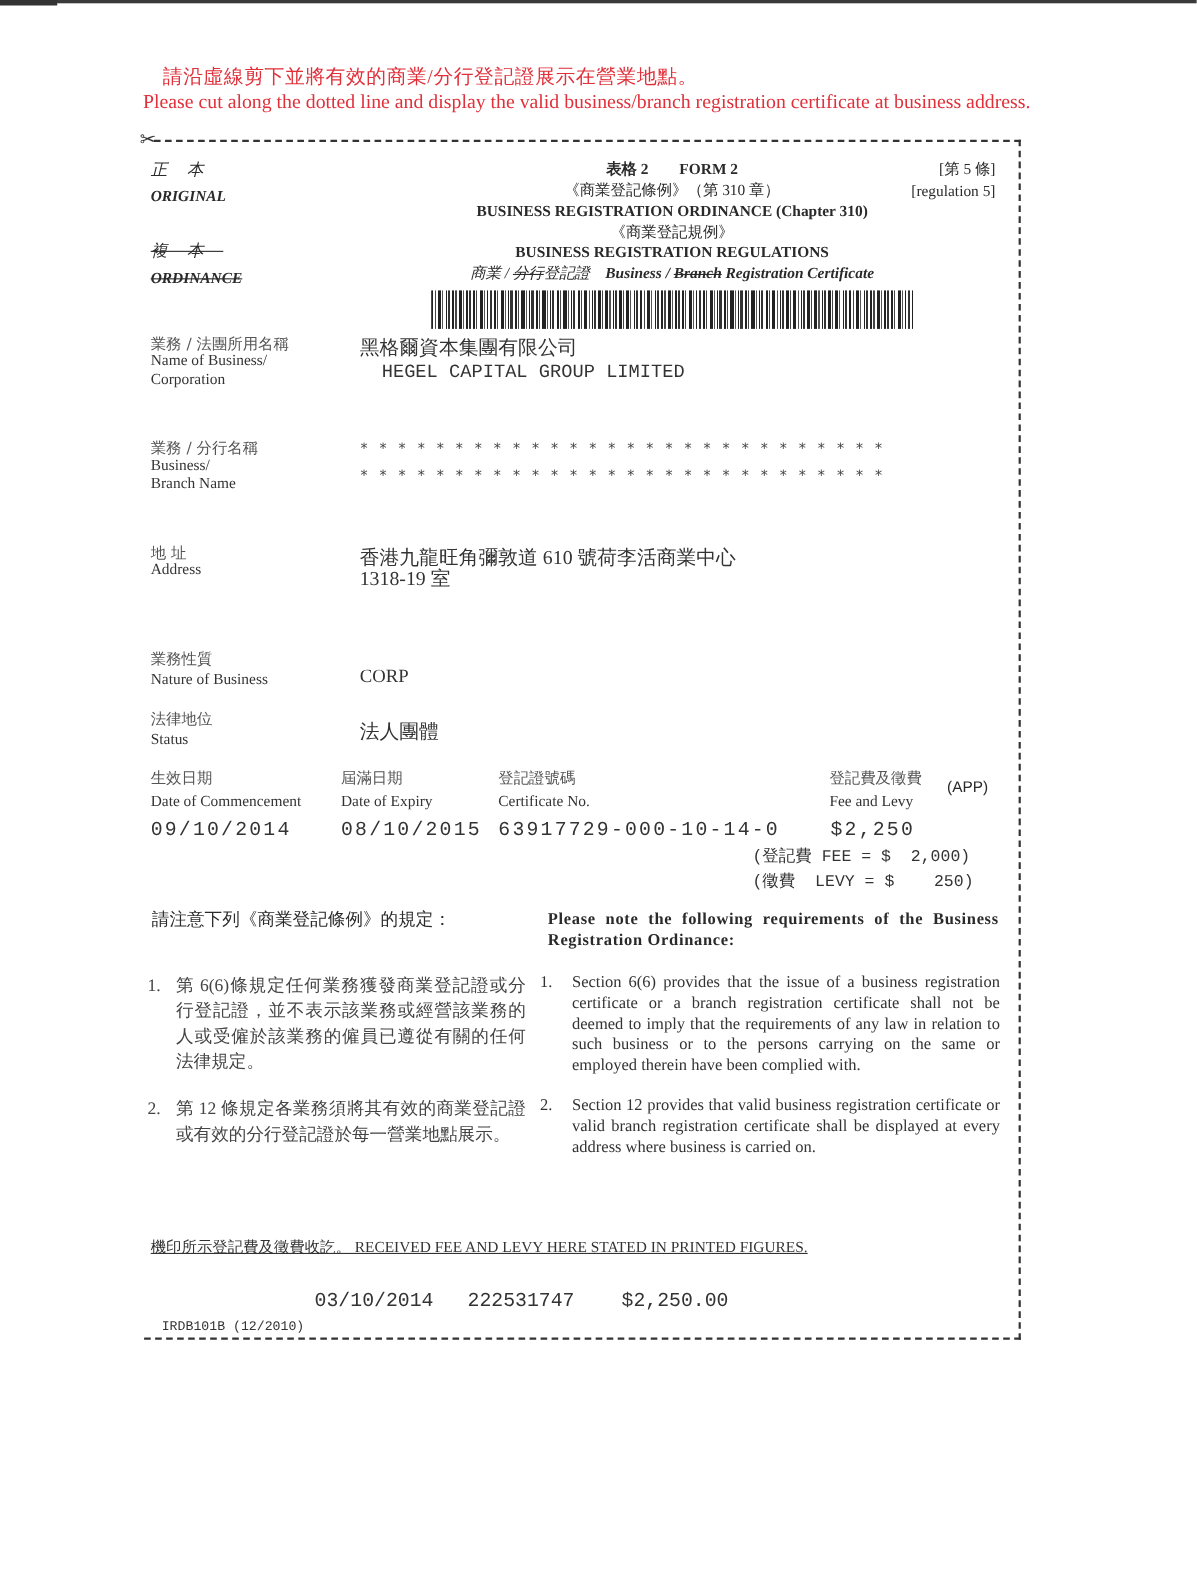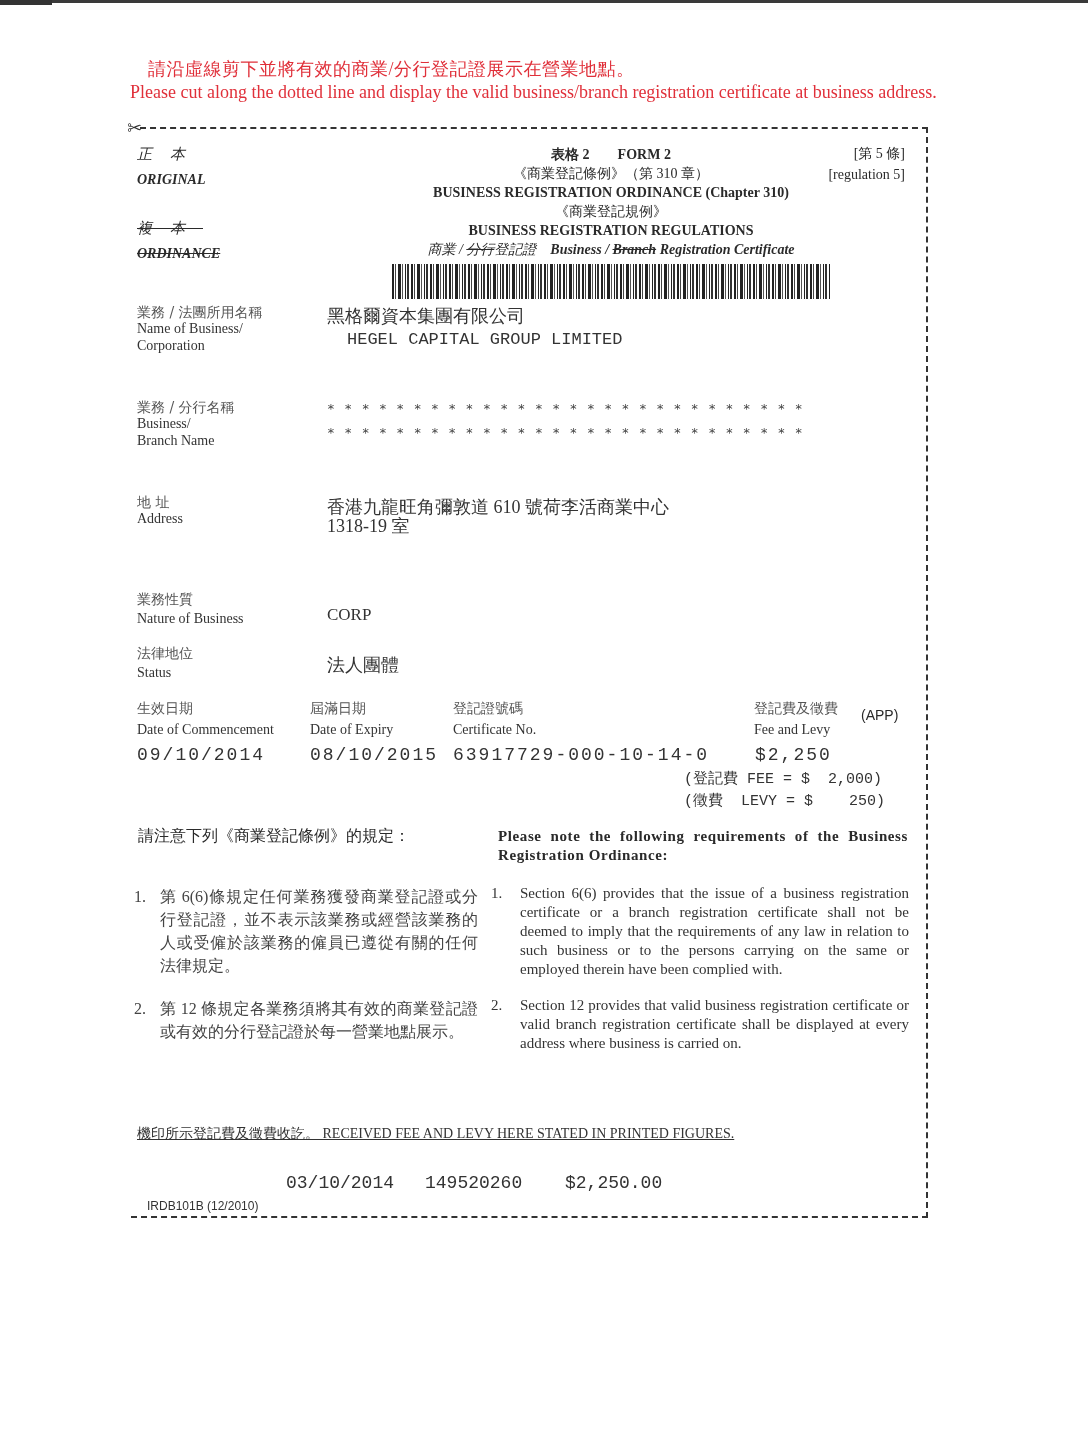--- a/index.html
+++ b/index.html
@@ -46,21 +46,21 @@
   .notes-en { left:498px; top:827px; width:410px; font-size:15px; font-weight:bold; line-height:19px; text-align:justify; letter-spacing:0.6px; }
   .item-zh { left:134px; width:344px; font-size:16px; line-height:23px; color:#444; }
   .item-zh .num { position:absolute; left:0; top:0; }
   .item-zh .txt { margin-left:26px; display:block; text-align:justify; }
   .item-en { left:491px; width:418px; font-size:15px; line-height:19px; color:#333; }
   .item-en .num { position:absolute; left:0; top:0; }
   .item-en .txt { margin-left:29px; display:block; text-align:justify; }
 
   .receipt { left:137px; top:1125px; font-size:14px; color:#333;text-decoration:underline; }
   .receipt-vals { top:1173px; font-family:"Liberation Mono","DejaVu Sans Mono",monospace; font-size:18px; color:#333; }
-  .form-code { left:147px; top:1199px; font-size:12px; font-family:Liberation Sans, sans-serif; color:#333; }
+  .form-code { left:147px; top:1199px; font-size:12px; font-family:Liberation Mono, monospace; color:#333; }
   .app { left:861px; top:707px; font-size:14px; font-family:"Liberation Sans","DejaVu Sans",sans-serif; }
 </style>
 </head>
 <body>
 
 <div class="abs scan-top"></div>
 <div class="abs scan-top-left"></div>
 
 <div class="abs red notice-zh">請沿虛線剪下並將有效的商業/分行登記證展示在營業地點。</div>
 <div class="abs red notice-en">Please cut along the dotted line and display the valid business/branch registration certificate at business address.</div>
@@ -156,15 +156,15 @@
   <span class="num">1.</span>
   <span class="txt">Section 6(6) provides that the issue of a business registration certificate or a branch registration certificate shall not be deemed to imply that the requirements of any law in relation to such business or to the persons carrying on the same or employed therein have been complied with.</span>
 </div>
 <div class="abs item-en" style="top:996px;">
   <span class="num">2.</span>
   <span class="txt">Section 12 provides that valid business registration certificate or valid branch registration certificate shall be displayed at every address where business is carried on.</span>
 </div>
 
 <div class="abs receipt">機印所示登記費及徵費收訖。 RECEIVED FEE AND LEVY HERE STATED IN PRINTED FIGURES.</div>
 <div class="abs receipt-vals" style="left:286px;">03/10/2014</div>
-<div class="abs receipt-vals" style="left:425px;">149520260</div>
+<div class="abs receipt-vals" style="left:425px;">222531747</div>
 <div class="abs receipt-vals" style="left:565px;">$2,250.00</div>
 <div class="abs form-code">IRDB101B (12/2010)</div>
 
 </body></html>

